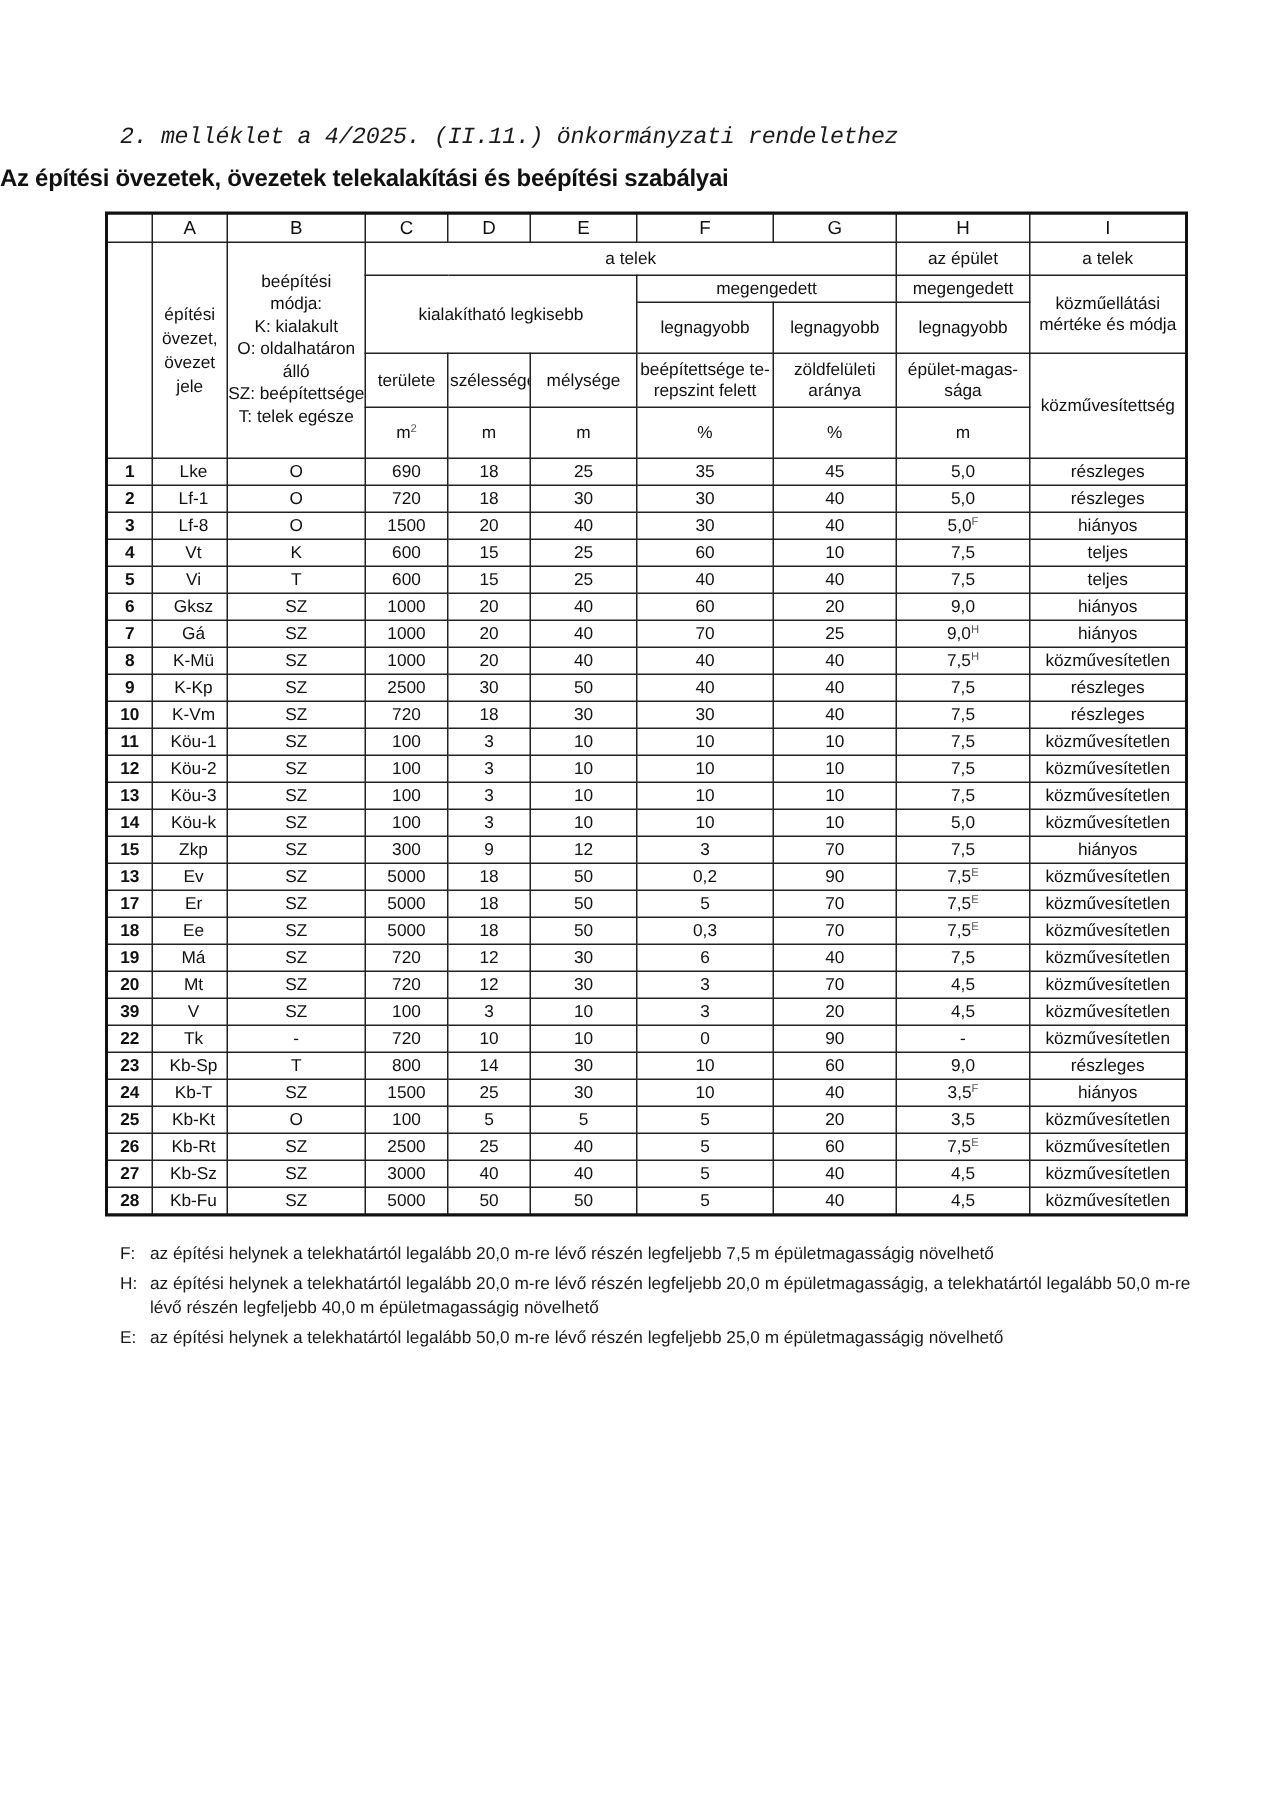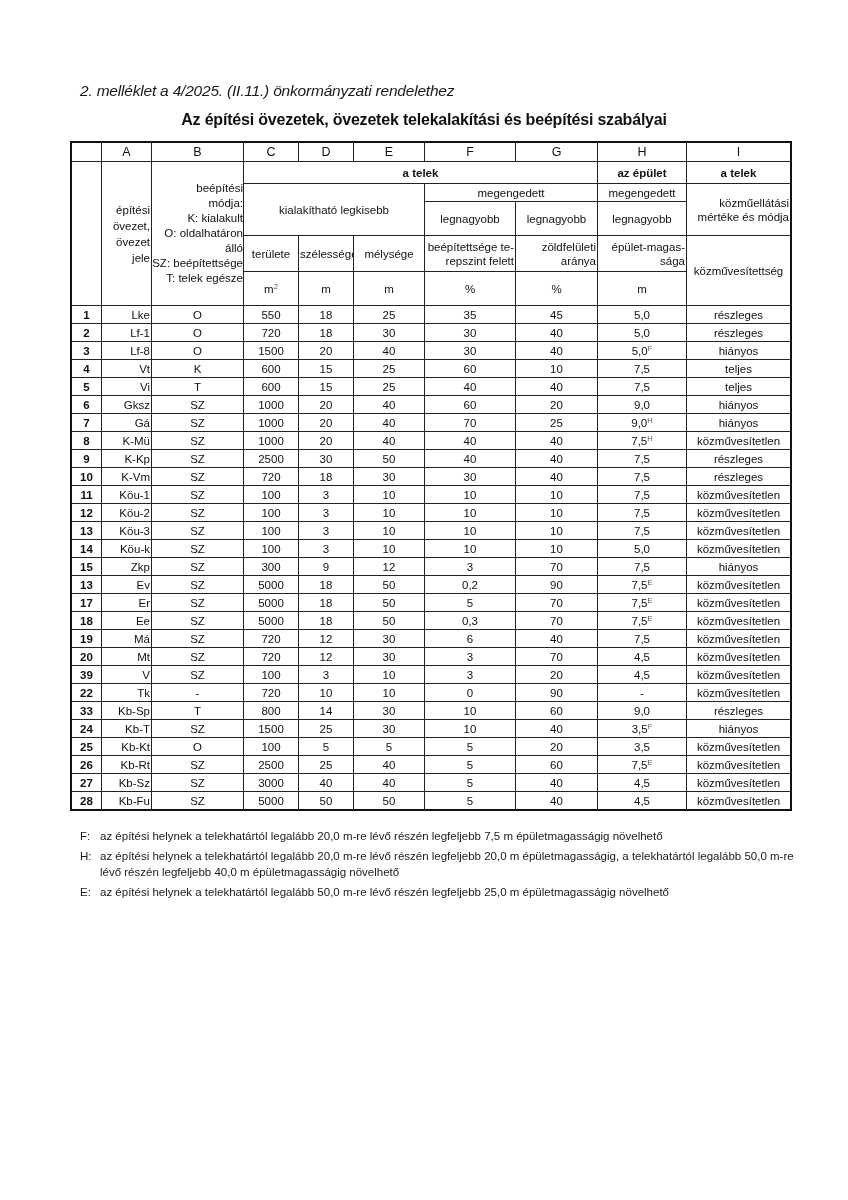--- a/index.html
+++ b/index.html
@@ -1,27 +1,27 @@
 <!DOCTYPE html>
 <html><head>
 <meta charset="utf-8">
 <style>
   html, body { margin:0; padding:0; background:#ffffff; }
   body { width:848px; height:1200px; position:relative; font-family:"Liberation Sans", sans-serif; color:#111; }
-  .subtitle { position:absolute; left:80px; top:82px; font-family:Liberation Sans, sans-serif; font-style:italic; font-size:15.5px; color:#1a1a1a; letter-spacing:-0.2px; }
-  .title { position:absolute; left:0; width:848px; top:111px; text-align:center; font-weight:bold; font-size:16px; letter-spacing:-0.2px; }
+  .subtitle { position:absolute; left:80px; top:82px; font-family:Liberation Mono, monospace; font-style:italic; font-size:15.5px; color:#1a1a1a; letter-spacing:-0.2px; }
+  .title { position:absolute; left:0; width:848px; top:111px; text-align:left; font-weight:bold; font-size:16px; letter-spacing:-0.2px; }
   table.main { position:absolute; left:71px; top:142px; width:719px; border-collapse:collapse; table-layout:fixed; font-size:11.5px; }
   table.main td { border:1px solid #222; text-align:center; vertical-align:middle; padding:0 1px; line-height:14px; overflow:hidden; white-space:nowrap; }
-  table.main td.wrap { white-space:normal;text-align:right; }
+  table.main td.wrap { white-space:normal; }
   .outer { outline:2px solid #111; outline-offset:-1px; }
-  .b { font-weight:bold; }
+  .b { font-weight:normal; }
   .letter td { height:18px; font-size:12.5px; }
   tr.data td { height:17px; }
   tr.data td.num { font-weight:bold; }
-  tr.data td.code { text-align:right; padding-left:6px; }
+  tr.data td.code { text-align:center; padding-left:6px; }
   sup { font-size:7.5px; color:#555; vertical-align:4px; line-height:0; }
   .thick-top td { border-top:2px solid #111; }
   .notes { position:absolute; left:80px; top:828px; width:720px; font-size:11.5px; line-height:16px; color:#1a1a1a; }
   .note { display:flex; margin-bottom:4px; }
   .note .k { width:20px; flex:0 0 20px; }
   .note .t { flex:1; }
 </style>
 </head>
 <body>
 
@@ -97,21 +97,21 @@
       <td>%</td>
       <td>%</td>
       <td>m</td>
     </tr>
   </tbody>
   <tbody id="data-rows">
       <tr class="data thick-top">
         <td class="num">1</td>
         <td class="code">Lke</td>
         <td>O</td>
-        <td>550</td>
+        <td>690</td>
         <td>18</td>
         <td>25</td>
         <td>35</td>
         <td>45</td>
         <td><span>5,0</span><sup></sup></td>
         <td>részleges</td>
       </tr>
       <tr class="data">
         <td class="num">2</td>
         <td class="code">Lf-1</td>
@@ -358,21 +358,21 @@
         <td>-</td>
         <td>720</td>
         <td>10</td>
         <td>10</td>
         <td>0</td>
         <td>90</td>
         <td><span>-</span><sup></sup></td>
         <td>közművesítetlen</td>
       </tr>
       <tr class="data">
-        <td class="num">33</td>
+        <td class="num">23</td>
         <td class="code">Kb-Sp</td>
         <td>T</td>
         <td>800</td>
         <td>14</td>
         <td>30</td>
         <td>10</td>
         <td>60</td>
         <td><span>9,0</span><sup></sup></td>
         <td>részleges</td>
       </tr>

